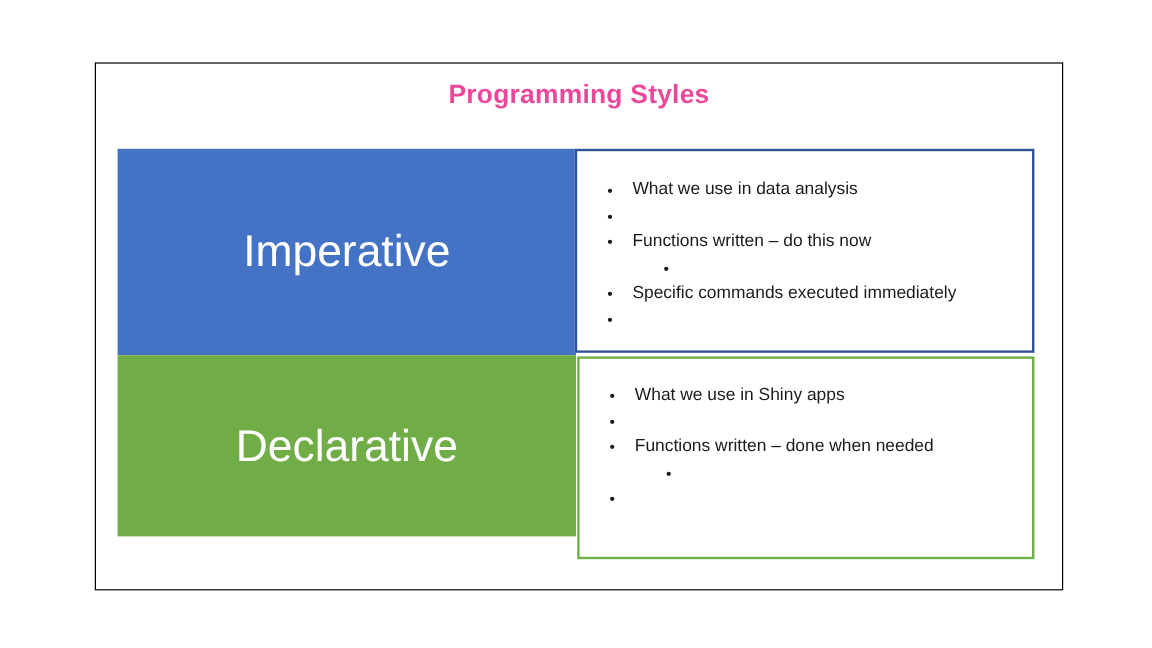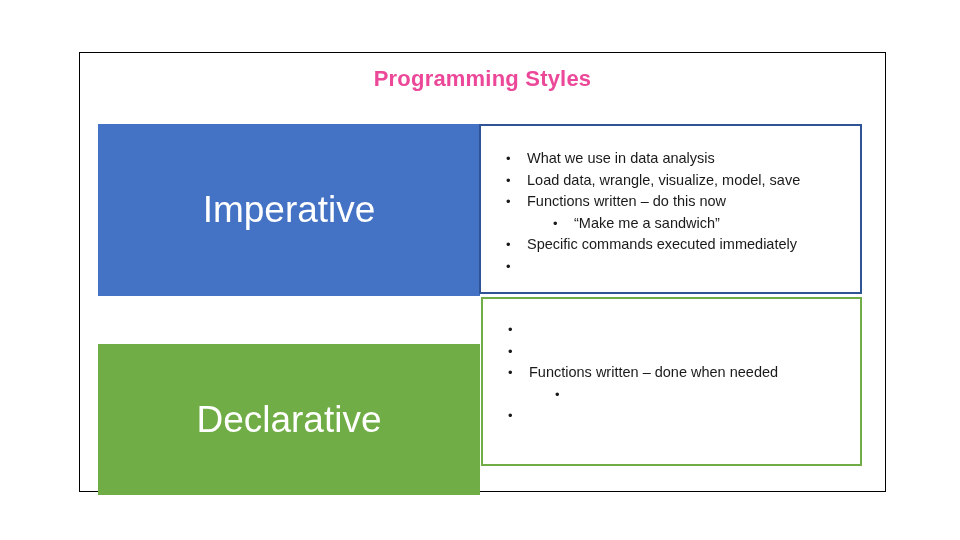--- a/index.html
+++ b/index.html
@@ -17,21 +17,21 @@
     position:absolute; left:79px; top:66px; width:807px;
     text-align:center; font-size:22px; font-weight:600; color:#ec4899;
     letter-spacing:0.2px;
   }
 
   .label-box {
     position:absolute; box-sizing:border-box;
     display:flex; align-items:center; justify-content:center;
   }
   #imperative-box  { left:98px; top:124px; width:382px; height:172px; }
-  #declarative-box { left:98px; top:296px; width:382px; height:151px;margin-top:48px; }
+  #declarative-box { left:98px; top:296px; width:382px; height:151px; }
   .box-label { color:#ffffff; font-size:37px; font-weight:400; }
 
   .textbox {
     position:absolute; box-sizing:border-box; background:#ffffff;
     border-style:solid; border-width:2.5px;
   }
   #imperative-text  { left:479px; top:124px; width:383px; height:170px; padding-top:22px; }
   #declarative-text { left:481px; top:297px; width:381px; height:169px; padding-top:20px; }
 
   .bullet-row {
@@ -56,46 +56,45 @@
     <span class="box-label">Imperative</span>
   </div>
 
   <div class="textbox" id="imperative-text" style="border-color: rgb(47, 84, 150);">
       <div class="bullet-row level-0">
         <span class="bullet-glyph">•</span>
         <span class="bullet-text">What we use in data analysis</span>
       </div>
       <div class="bullet-row level-0">
         <span class="bullet-glyph">•</span>
-        <span class="bullet-text">Load data, wrangle, visualize, model, save</span>
       </div>
       <div class="bullet-row level-0">
         <span class="bullet-glyph">•</span>
         <span class="bullet-text">Functions written – do this now</span>
       </div>
       <div class="bullet-row level-1">
         <span class="bullet-glyph">•</span>
-        <span class="bullet-text">“Make me a sandwich”</span>
       </div>
       <div class="bullet-row level-0">
         <span class="bullet-glyph">•</span>
         <span class="bullet-text">Specific commands executed immediately</span>
       </div>
       <div class="bullet-row level-0">
         <span class="bullet-glyph">•</span>
       </div>
     </div>
 
   <div class="label-box" id="declarative-box" style="background: rgb(112, 173, 71);">
     <span class="box-label">Declarative</span>
   </div>
 
   <div class="textbox" id="declarative-text" style="border-color: rgb(112, 173, 71);">
       <div class="bullet-row level-0">
         <span class="bullet-glyph">•</span>
+        <span class="bullet-text">What we use in Shiny apps</span>
       </div>
       <div class="bullet-row level-0">
         <span class="bullet-glyph">•</span>
       </div>
       <div class="bullet-row level-0">
         <span class="bullet-glyph">•</span>
         <span class="bullet-text">Functions written – done when needed</span>
       </div>
       <div class="bullet-row level-1">
         <span class="bullet-glyph">•</span>

